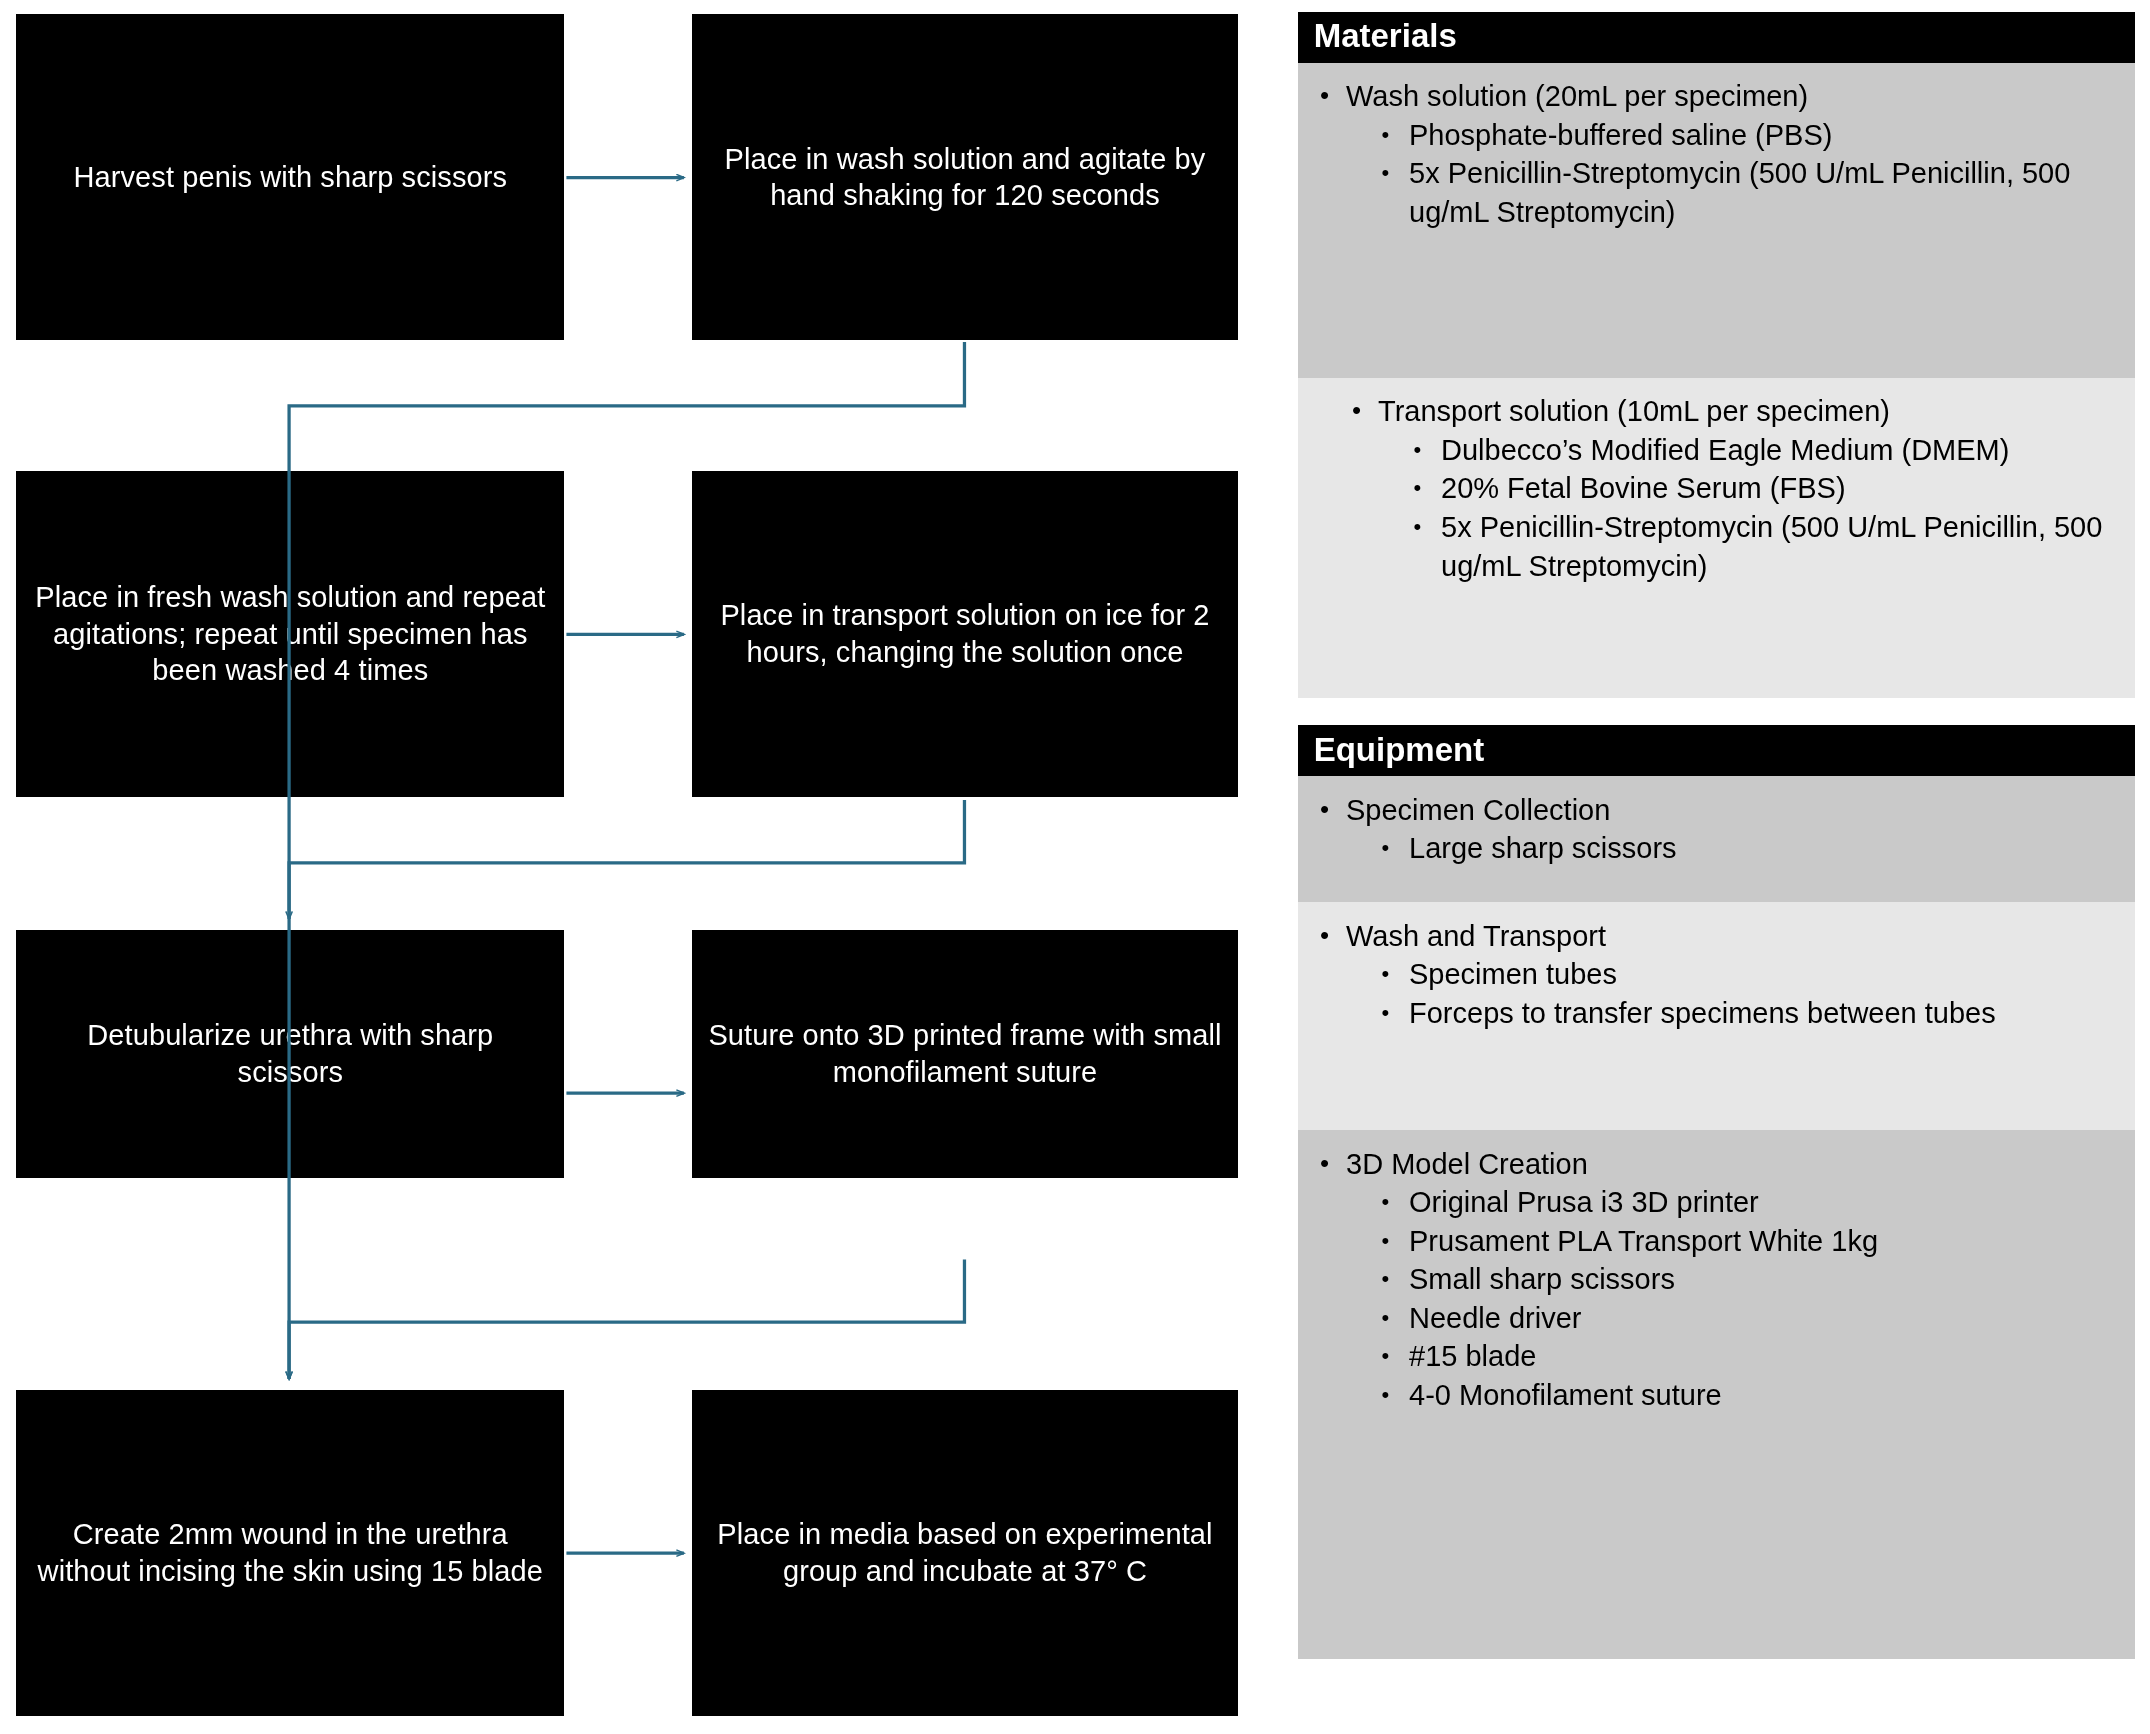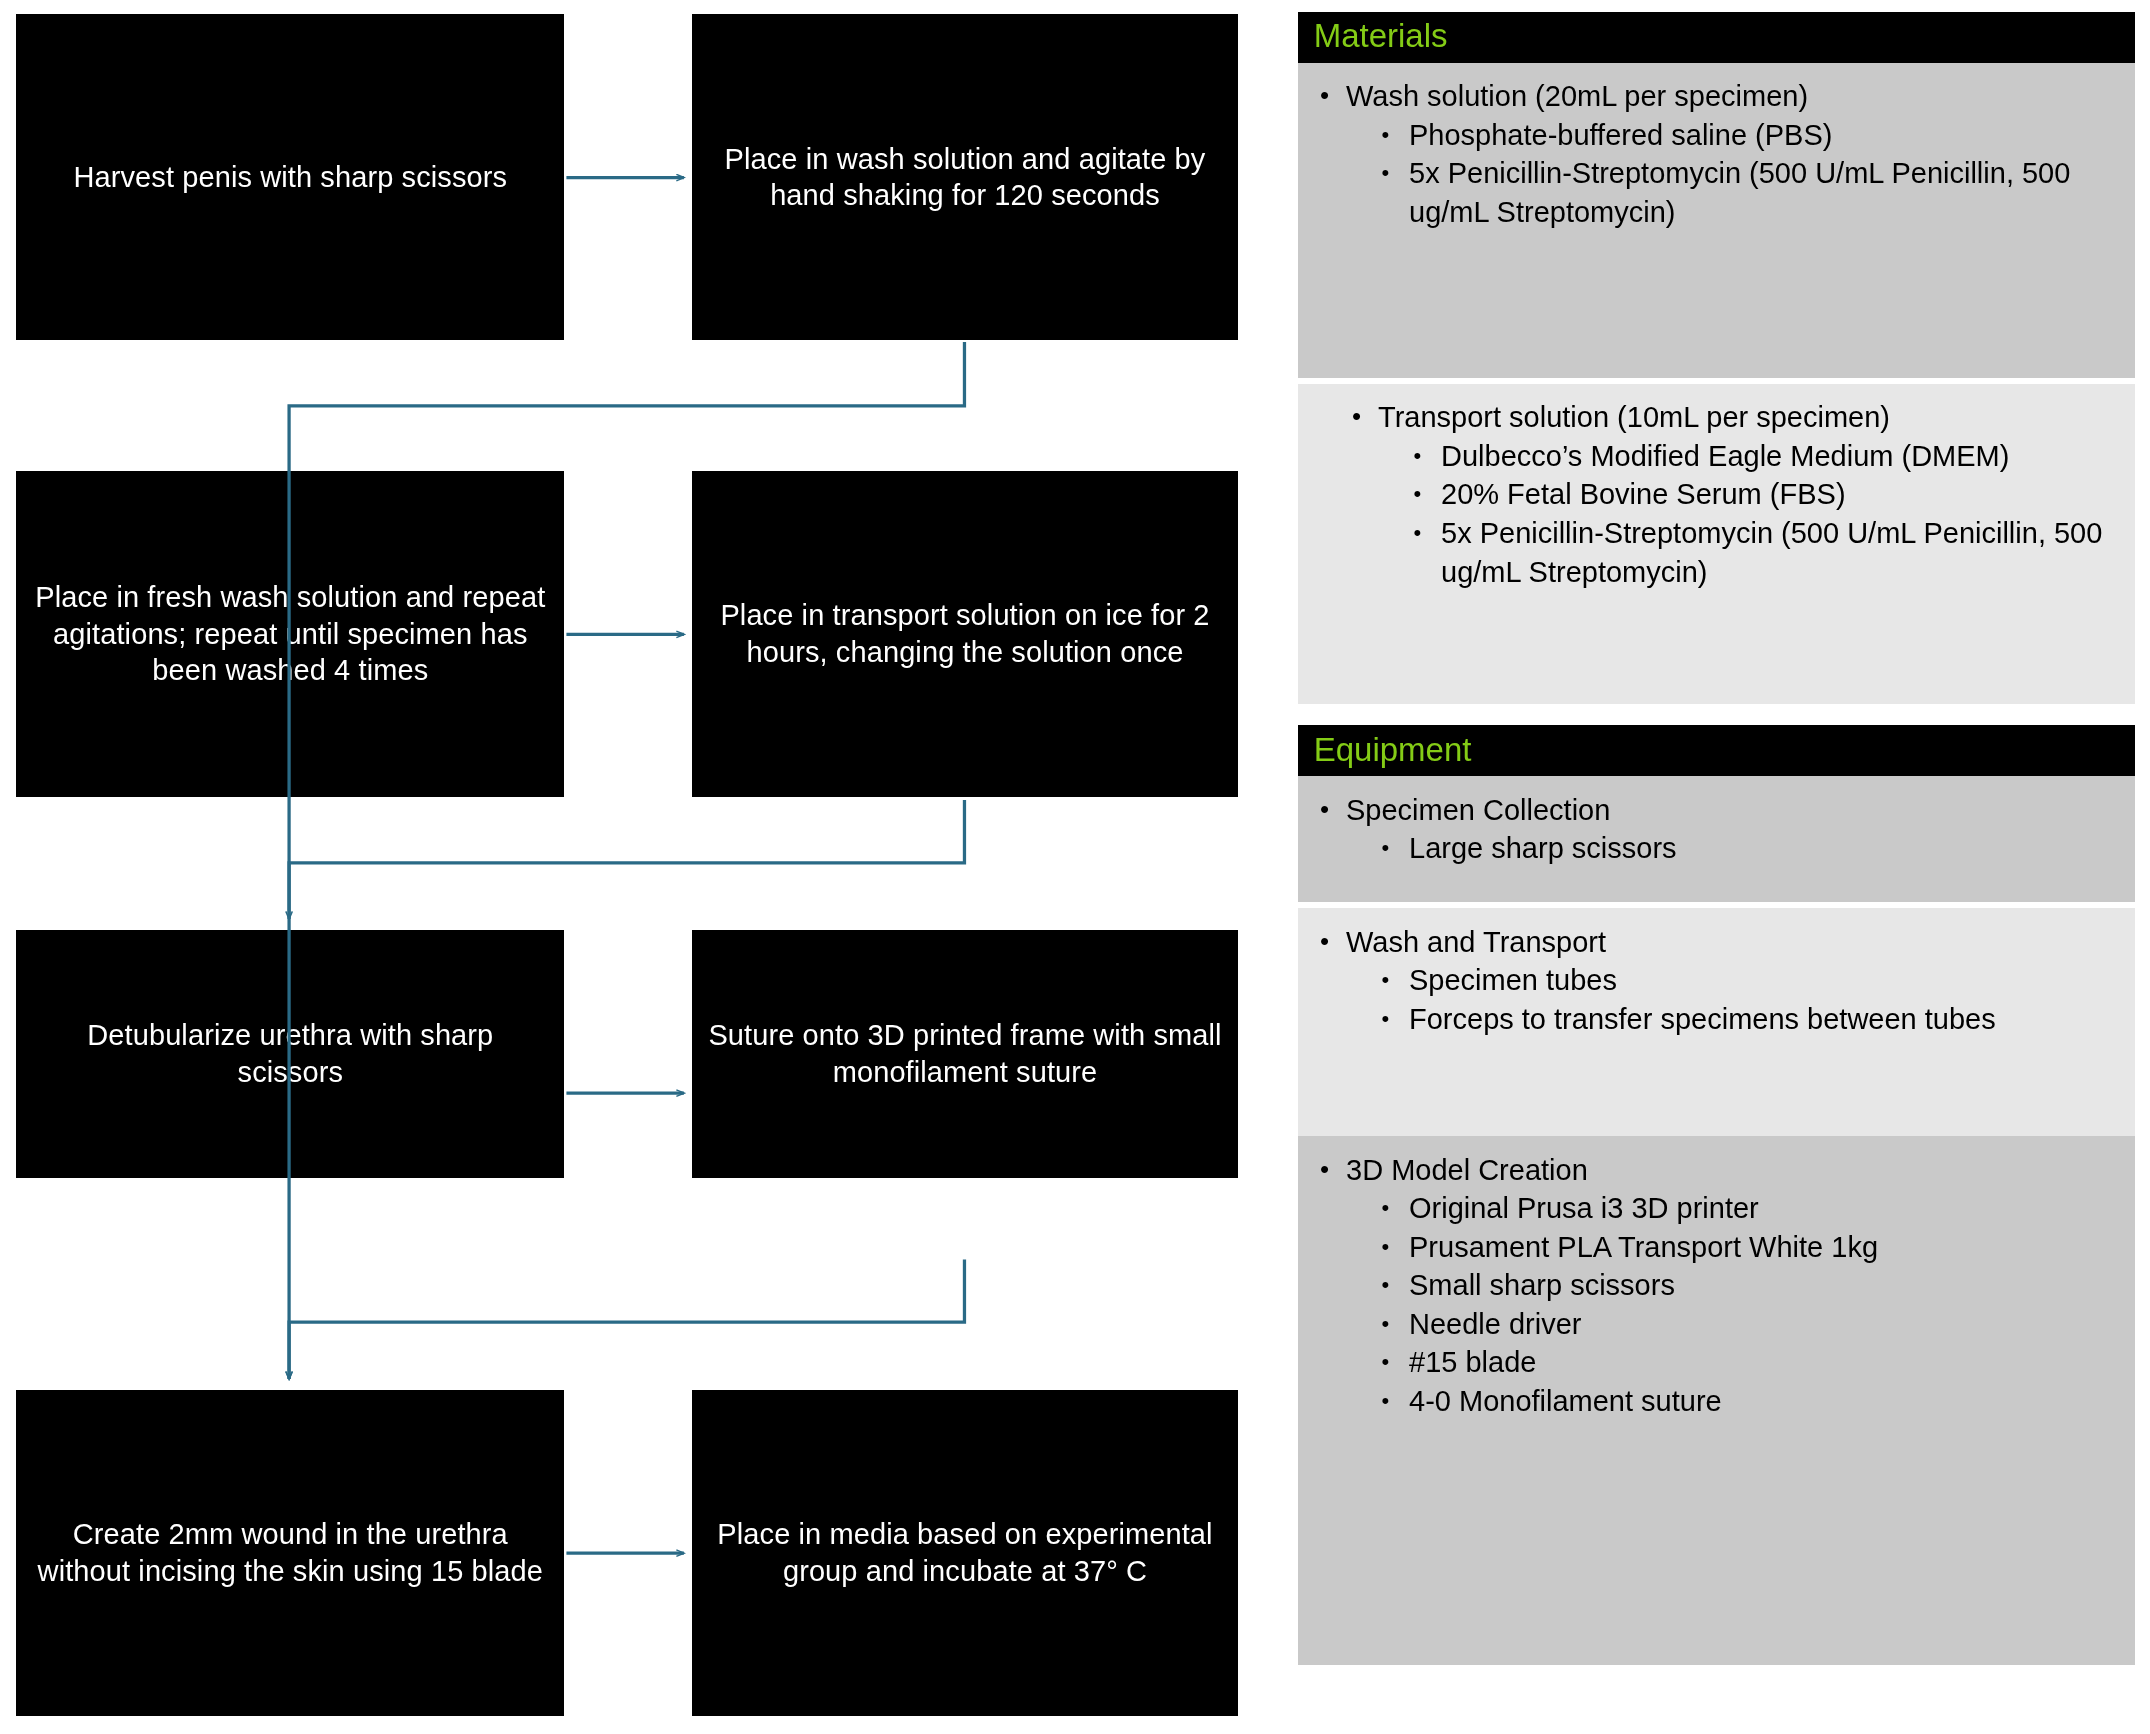--- a/index.html
+++ b/index.html
@@ -61,33 +61,33 @@
   }
 
   
   .panel {
     position: absolute;
     left: 1298px;
     width: 837px;
   }
   .panel-header {
     background: #000000;
-    color: #84cc16;
+    color: #ffffff;
     font-size: 33px;
-    font-weight: normal;
+    font-weight: bold;
     padding: 7.8px 15.7px 10.4px 15.7px;
     box-sizing: border-box;
     line-height: 1.0;
   }
   .panel-section {
     box-sizing: border-box;
     padding: 14.4px 17px 17px 17px;
   }
   .sec-dark  { background: #c9c9c9; }
-  .sec-light { background: #e7e7e7; margin-top: 6px; }
+  .sec-light { background: #e7e7e7; }
 
   ul.lvl1 {
     margin: 0;
     padding: 0 0 0 31px;
     list-style: none;
   }
   ul.lvl1 > li {
     position: relative;
     font-size: 29px;
     line-height: 1.33;

